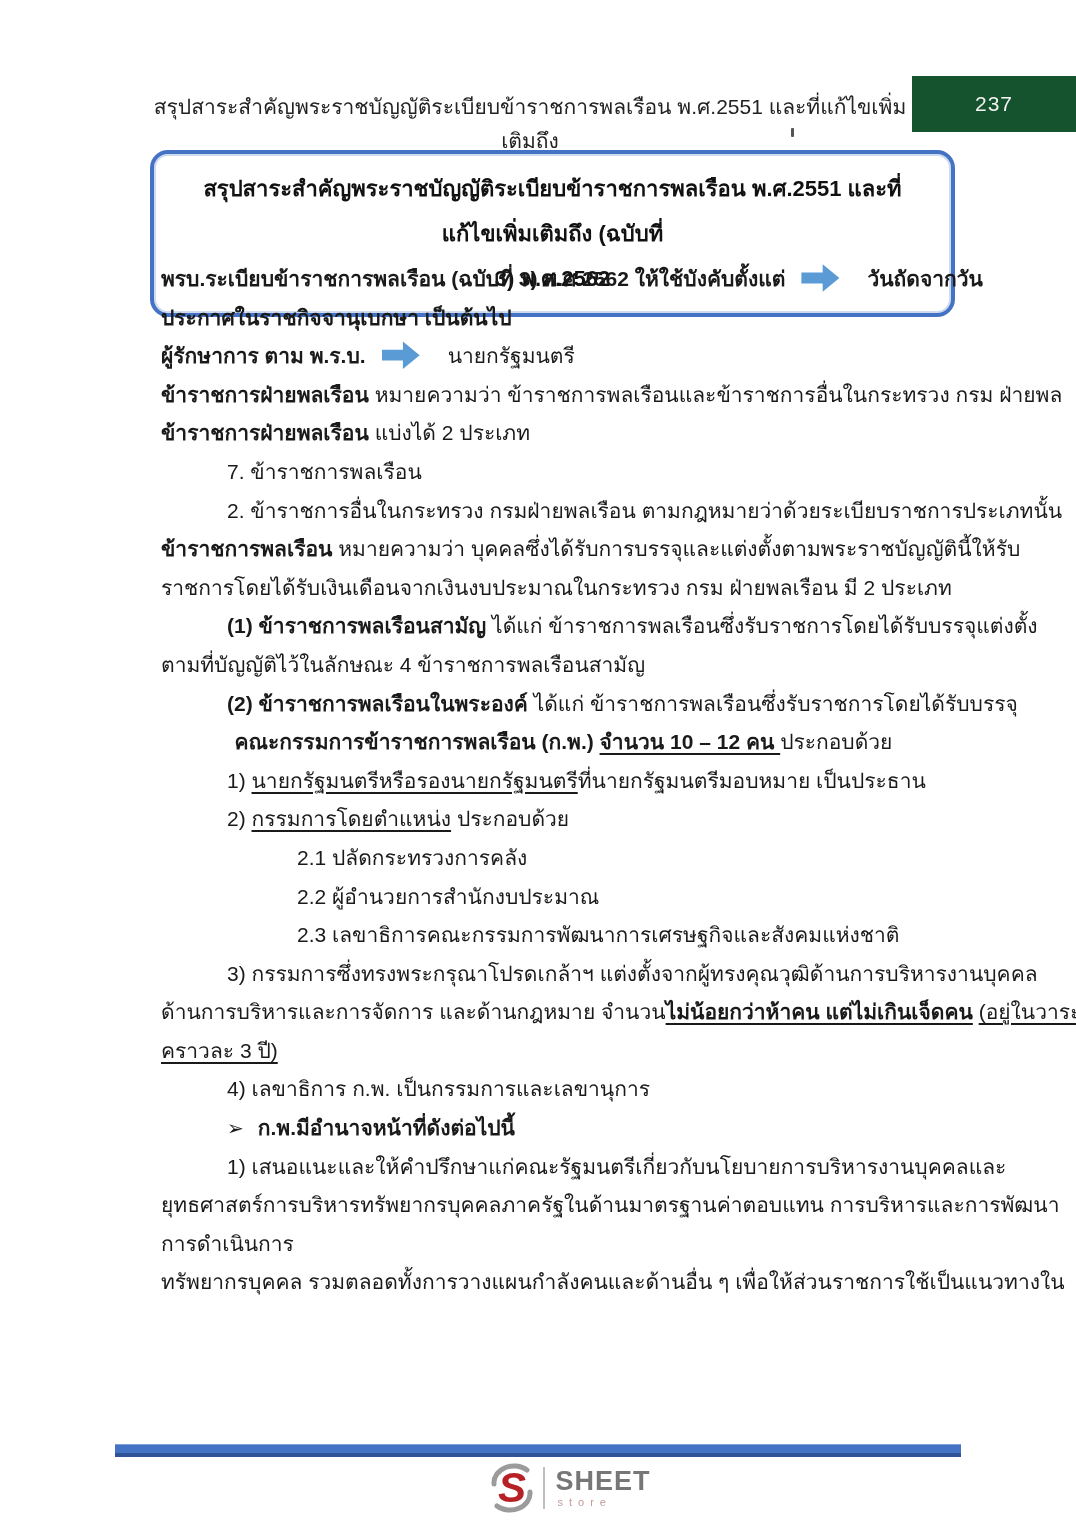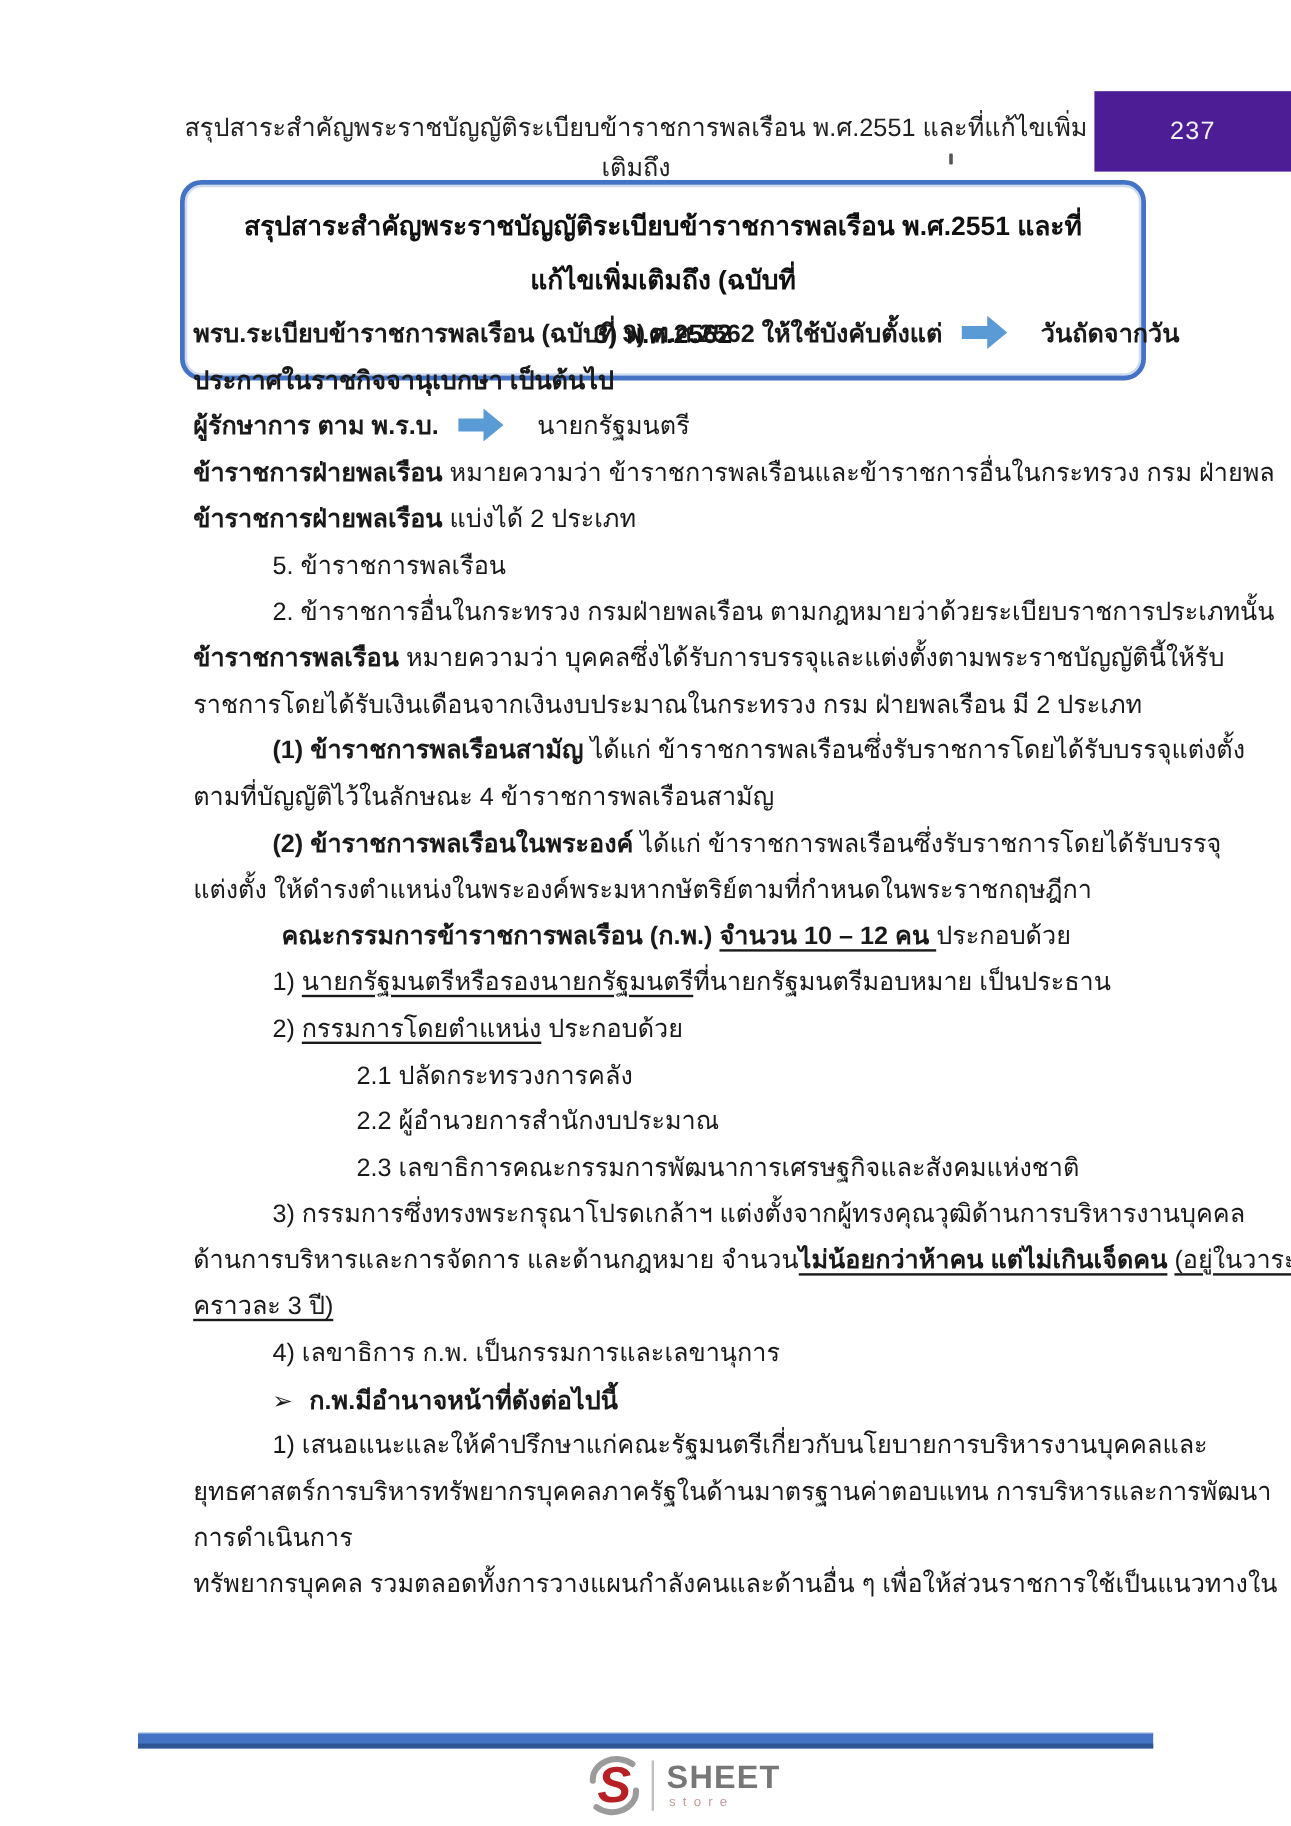--- a/index.html
+++ b/index.html
@@ -22,22 +22,22 @@
     line-height: 34px;
     color: #222;
   }
   .stray-mark {
     position: absolute; top: 90px; left: 791px;
     width: 3px; height: 9px; background: #555; border-radius: 1px;
   }
   .page-badge {
     position: absolute;
     top: 38px; left: 912px;
-    width: 164px; height: 67px;
-    background: #4c1d95;
+    width: 164px; height: 56px;
+    background: #14532d;
     display: flex; align-items: center; justify-content: center;
   }
   .page-badge span { color: #f2f2f2; font-size: 21px; letter-spacing: 1px; }
   
   .title-box {
     position: absolute;
     top: 112px; left: 150px; width: 805px;
     box-sizing: border-box;
     border: 4px solid #4472C4;
     border-radius: 18px;
@@ -121,28 +121,27 @@
     <div>สรุปสาระสำคัญพระราชบัญญัติระเบียบข้าราชการพลเรือน พ.ศ.2551 และที่แก้ไขเพิ่มเติมถึง (ฉบับที่</div>
     <div>3) พ.ศ.2562</div>
   </div>
 
   <div class="body-text">
       <div class="line"><span class="bold">พรบ.ระเบียบข้าราชการพลเรือน (ฉบับที่ 3) พ.ศ.2562 ให้ใช้บังคับตั้งแต่</span><span class="block-arrow"></span><span class="bold">วันถัดจากวัน</span></div>
       <div class="line"><span class="bold">ประกาศในราชกิจจานุเบกษา เป็นต้นไป</span></div>
       <div class="line"><span class="bold">ผู้รักษาการ ตาม พ.ร.บ.</span><span class="block-arrow"></span><span>นายกรัฐมนตรี</span></div>
       <div class="line"><span class="bold">ข้าราชการฝ่ายพลเรือน</span><span> หมายความว่า ข้าราชการพลเรือนและข้าราชการอื่นในกระทรวง กรม ฝ่ายพล</span></div>
       <div class="line"><span class="bold">ข้าราชการฝ่ายพลเรือน</span><span> แบ่งได้ 2 ประเภท</span></div>
-      <div class="line indent-1"><span>5. ข้าราชการพลเรือน</span></div>
+      <div class="line indent-1"><span>7. ข้าราชการพลเรือน</span></div>
       <div class="line indent-1"><span>2. ข้าราชการอื่นในกระทรวง กรมฝ่ายพลเรือน ตามกฎหมายว่าด้วยระเบียบราชการประเภทนั้น</span></div>
       <div class="line"><span class="bold">ข้าราชการพลเรือน</span><span> หมายความว่า บุคคลซึ่งได้รับการบรรจุและแต่งตั้งตามพระราชบัญญัตินี้ให้รับ</span></div>
       <div class="line"><span>ราชการโดยได้รับเงินเดือนจากเงินงบประมาณในกระทรวง กรม ฝ่ายพลเรือน มี 2 ประเภท</span></div>
       <div class="line indent-1"><span class="bold">(1) ข้าราชการพลเรือนสามัญ</span><span> ได้แก่ ข้าราชการพลเรือนซึ่งรับราชการโดยได้รับบรรจุแต่งตั้ง</span></div>
       <div class="line"><span>ตามที่บัญญัติไว้ในลักษณะ 4 ข้าราชการพลเรือนสามัญ</span></div>
       <div class="line indent-1"><span class="bold">(2) ข้าราชการพลเรือนในพระองค์</span><span> ได้แก่ ข้าราชการพลเรือนซึ่งรับราชการโดยได้รับบรรจุ</span></div>
-      <div class="line"><span>แต่งตั้ง ให้ดำรงตำแหน่งในพระองค์พระมหากษัตริย์ตามที่กำหนดในพระราชกฤษฎีกา</span></div>
       <div class="line center"><span class="bold">คณะกรรมการข้าราชการพลเรือน (ก.พ.) </span><span class="bold underline">จำนวน 10 – 12 คน </span><span>ประกอบด้วย</span></div>
       <div class="line indent-1"><span>1) </span><span class="underline">นายกรัฐมนตรีหรือรองนายกรัฐมนตรี</span><span>ที่นายกรัฐมนตรีมอบหมาย เป็นประธาน</span></div>
       <div class="line indent-1"><span>2) </span><span class="underline">กรรมการโดยตำแหน่ง</span><span> ประกอบด้วย</span></div>
       <div class="line indent-2"><span>2.1 ปลัดกระทรวงการคลัง</span></div>
       <div class="line indent-2"><span>2.2 ผู้อำนวยการสำนักงบประมาณ</span></div>
       <div class="line indent-2"><span>2.3 เลขาธิการคณะกรรมการพัฒนาการเศรษฐกิจและสังคมแห่งชาติ</span></div>
       <div class="line indent-1"><span>3) กรรมการซึ่งทรงพระกรุณาโปรดเกล้าฯ แต่งตั้งจากผู้ทรงคุณวุฒิด้านการบริหารงานบุคคล</span></div>
       <div class="line"><span>ด้านการบริหารและการจัดการ และด้านกฎหมาย จำนวน</span><span class="bold underline">ไม่น้อยกว่าห้าคน แต่ไม่เกินเจ็ดคน</span><span> </span><span class="underline">(อยู่ในวาระ</span></div>
       <div class="line"><span class="underline">คราวละ 3 ปี)</span></div>
       <div class="line indent-1"><span>4) เลขาธิการ ก.พ. เป็นกรรมการและเลขานุการ</span></div>

